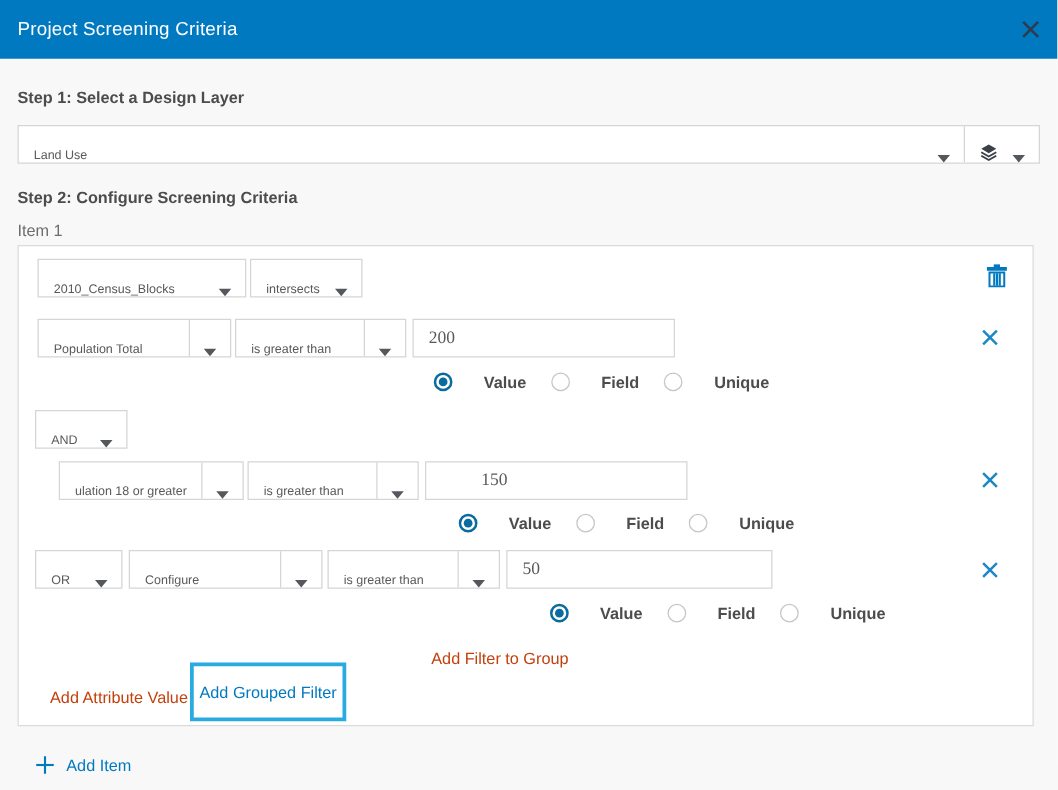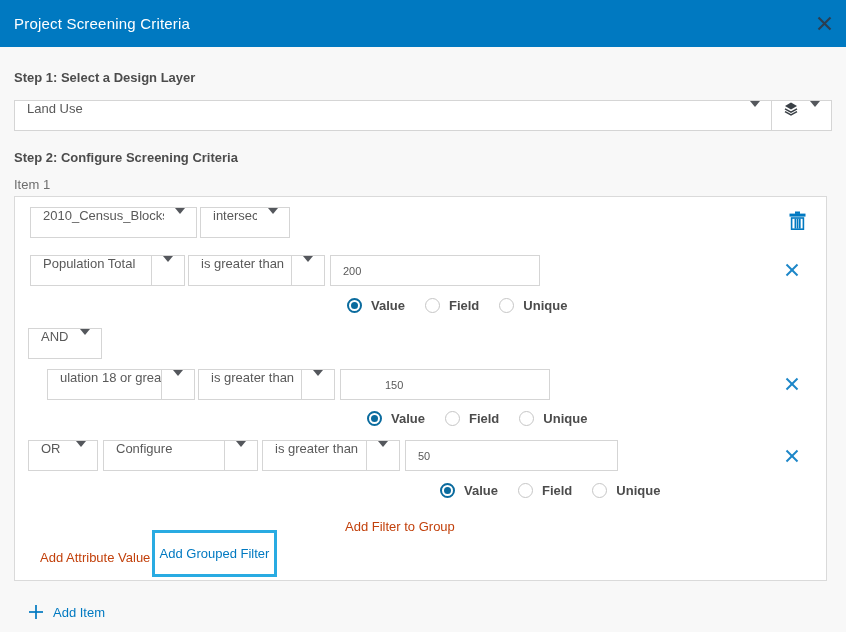--- a/index.html
+++ b/index.html
@@ -10,33 +10,33 @@
 
   
   .header { position:absolute; left:0; top:0; width:846px; height:47px; background:#0079c1; display:flex; align-items:center; }
   .header-title { color:#ffffff; font-size:15px; font-weight:500; padding-left:14px; letter-spacing:.2px; }
   .close-btn { position:absolute; right:13px; top:15px; width:17px; height:17px; cursor:pointer; }
 
   .section-label { position:absolute; font-size:13px; font-weight:700; color:#4c4c4c; }
   .item-label { position:absolute; font-size:13px; color:#6e6e6e; }
 
   
-  .dd { position:absolute; height:31px; background:#ffffff; border:1px solid #d5d5d5; display:flex; align-items:flex-start; font-size:13px; color:#595959; cursor:pointer; }
+  .dd { position:absolute; height:31px; background:#ffffff; border:1px solid #d5d5d5; display:flex; align-items:flex-end; font-size:10px; color:#595959; cursor:pointer; }
   .dd .txt { flex:1; padding-left:12px; white-space:nowrap; overflow:hidden; }
   .dd .sep { width:1px; align-self:stretch; background:#d5d5d5; }
   .caret { width:0; height:0; border-left:5px solid transparent; border-right:5px solid transparent; border-top:6px solid #54575c; margin:0 11px; flex:none; }
 
-  .tinput { position:absolute; height:31px; background:#ffffff; border:1px solid #d5d5d5; font-size:11px; color:#595959; padding:0 0 0 12px; font-family:Liberation Sans, sans-serif; outline:none; }
+  .tinput { position:absolute; height:31px; background:#ffffff; border:1px solid #d5d5d5; font-size:14px; color:#595959; padding:0 0 0 12px; font-family:Liberation Serif, serif; outline:none; }
 
   
   .item-box { position:absolute; left:14px; top:196px; width:813px; height:385px; background:#ffffff; border:1px solid #dadada; }
 
   
   .radio-group { position:absolute; display:flex; align-items:center; }
-  .radio-opt { display:flex; align-items:center; margin-right:20px; cursor:pointer; }
+  .radio-opt { display:flex; align-items:center; margin-right:20px; cursor:pointer;gap:16px; }
   .radio-opt:last-child { margin-right:0; }
   .radio-circle { width:15px; height:15px; border-radius:50%; border:1px solid #c6c6c6; background:#ffffff; margin-right:9px; flex:none; }
   .radio-circle.sel { border:2px solid #0a6b9e; display:flex; align-items:center; justify-content:center; }
   .radio-circle.sel::after { content:""; width:7px; height:7px; border-radius:50%; background:#0a6b9e; }
   .radio-lab { font-size:13px; font-weight:600; color:#4c4c4c; }
 
   .link { position:absolute; font-size:13px; color:#c2410c; cursor:pointer; white-space:nowrap; }
 
   .icon-btn { position:absolute; cursor:pointer; }
 

